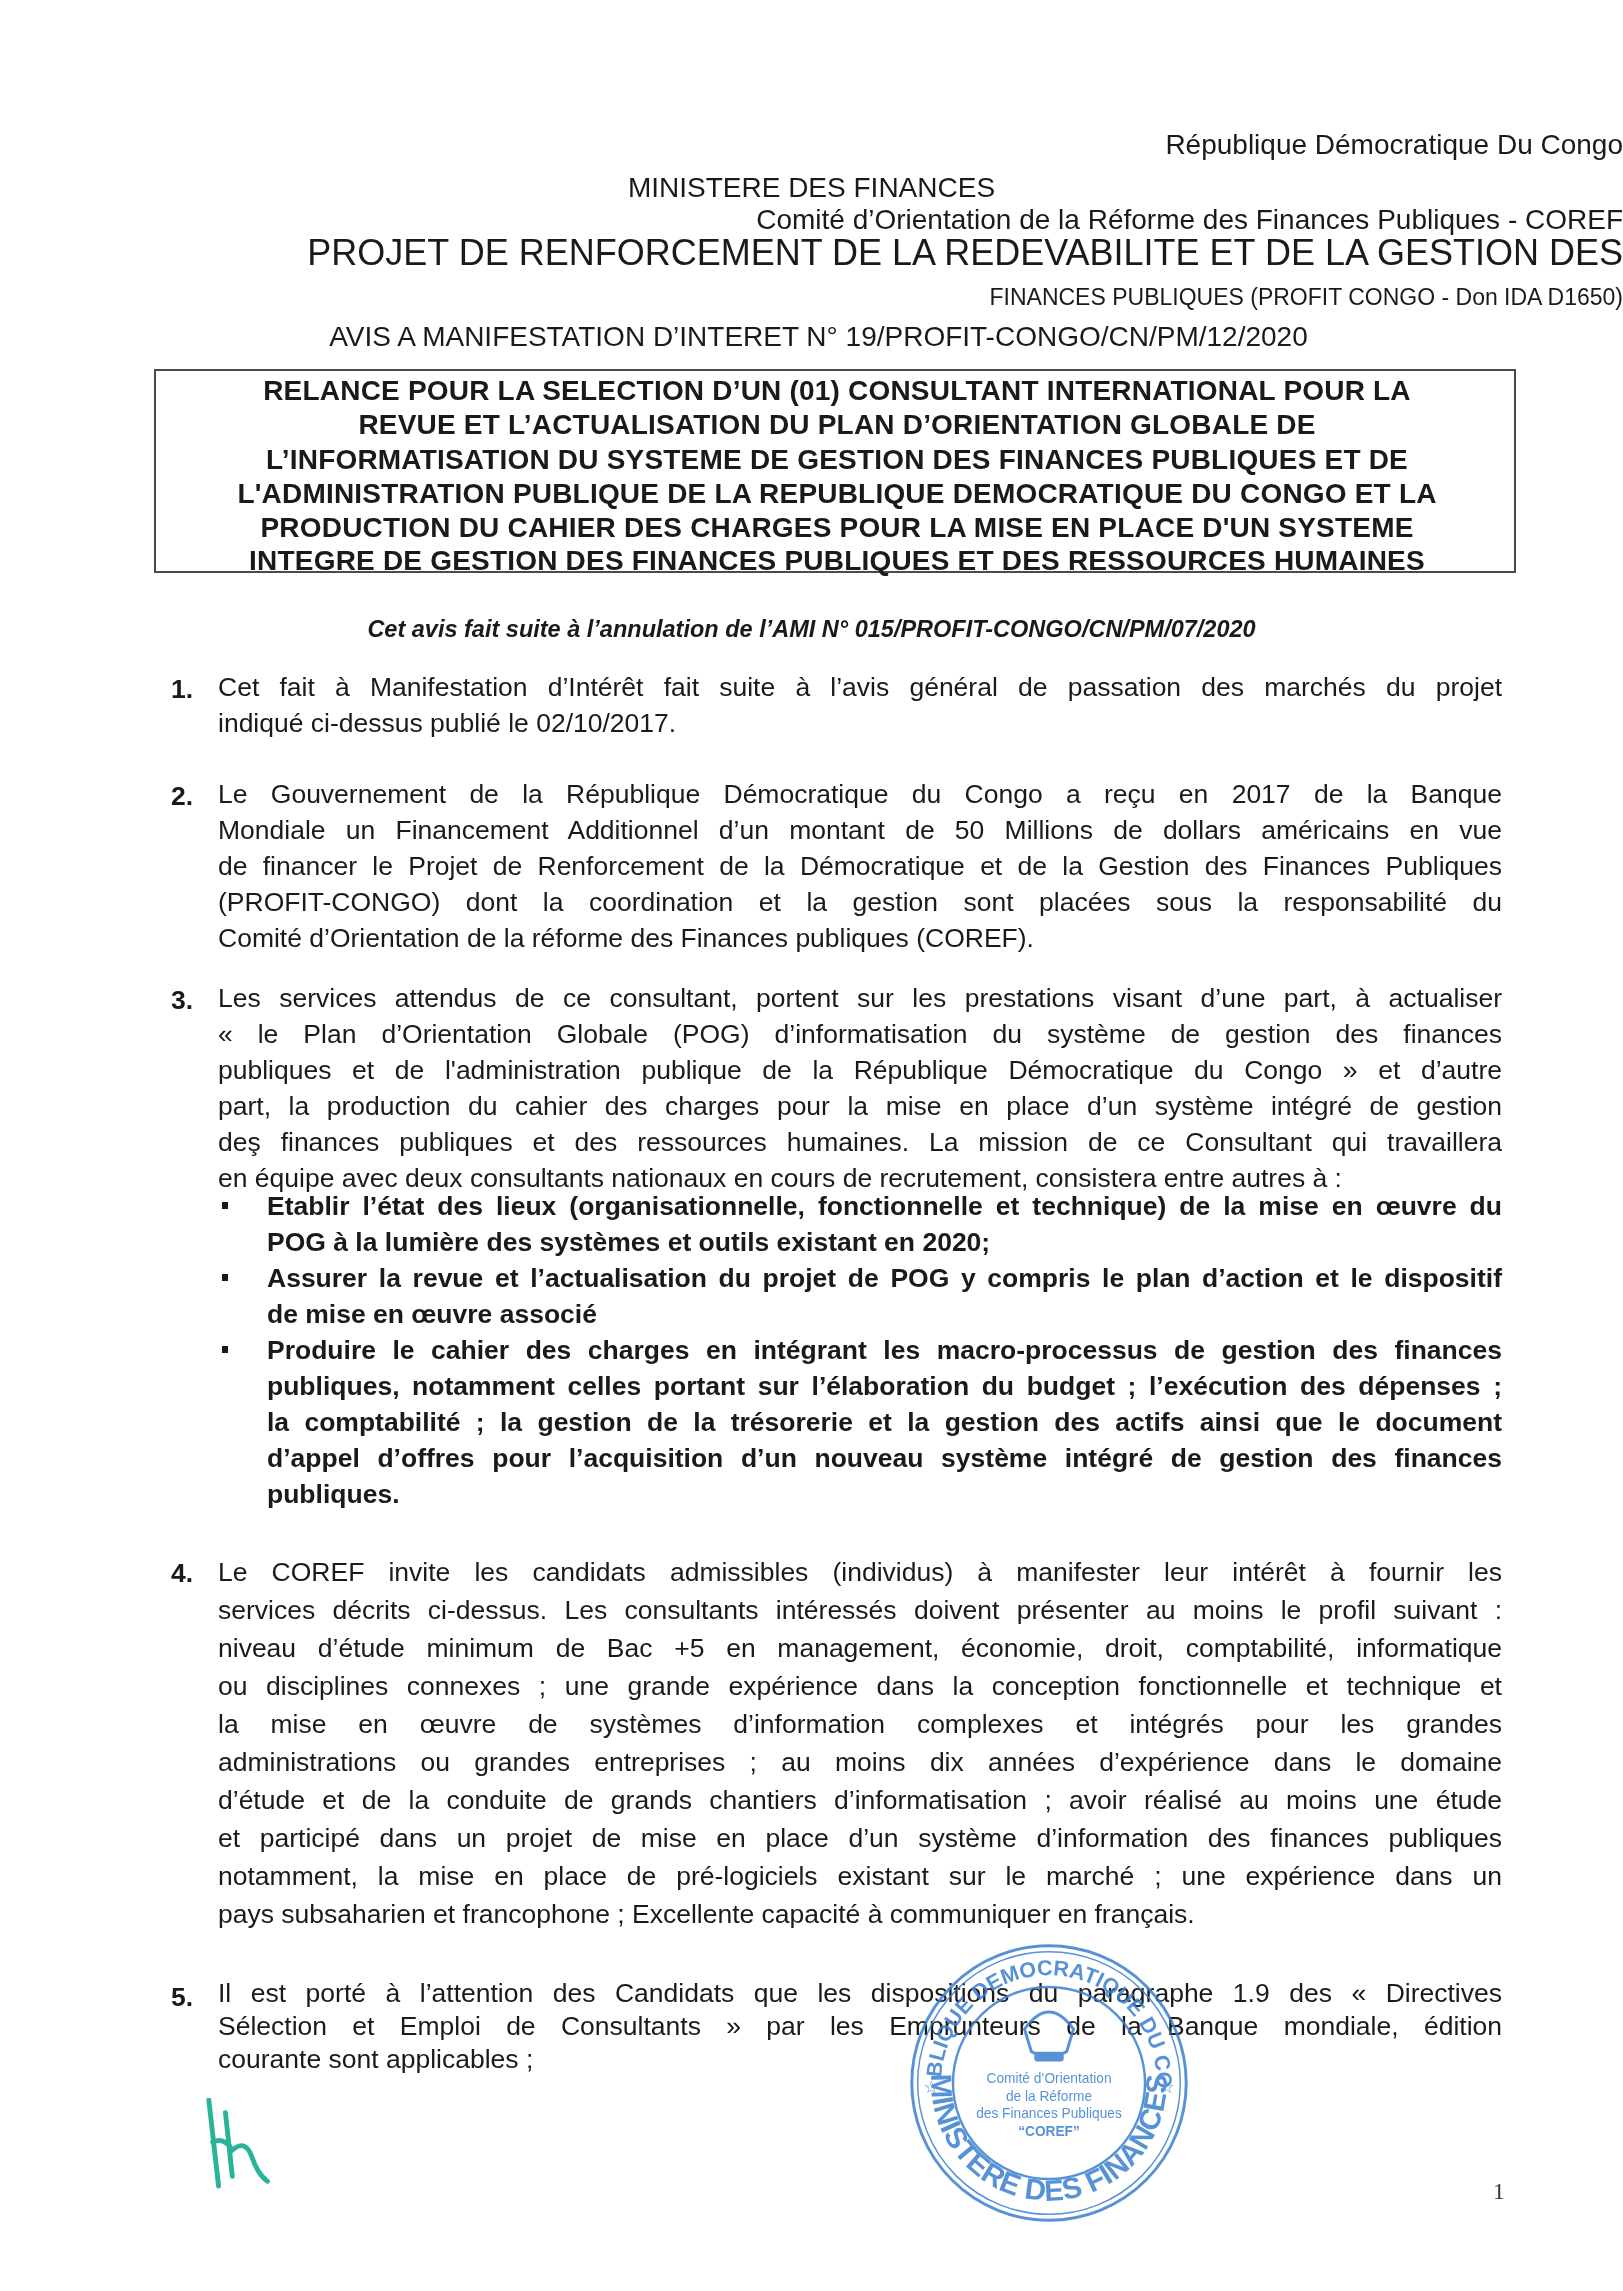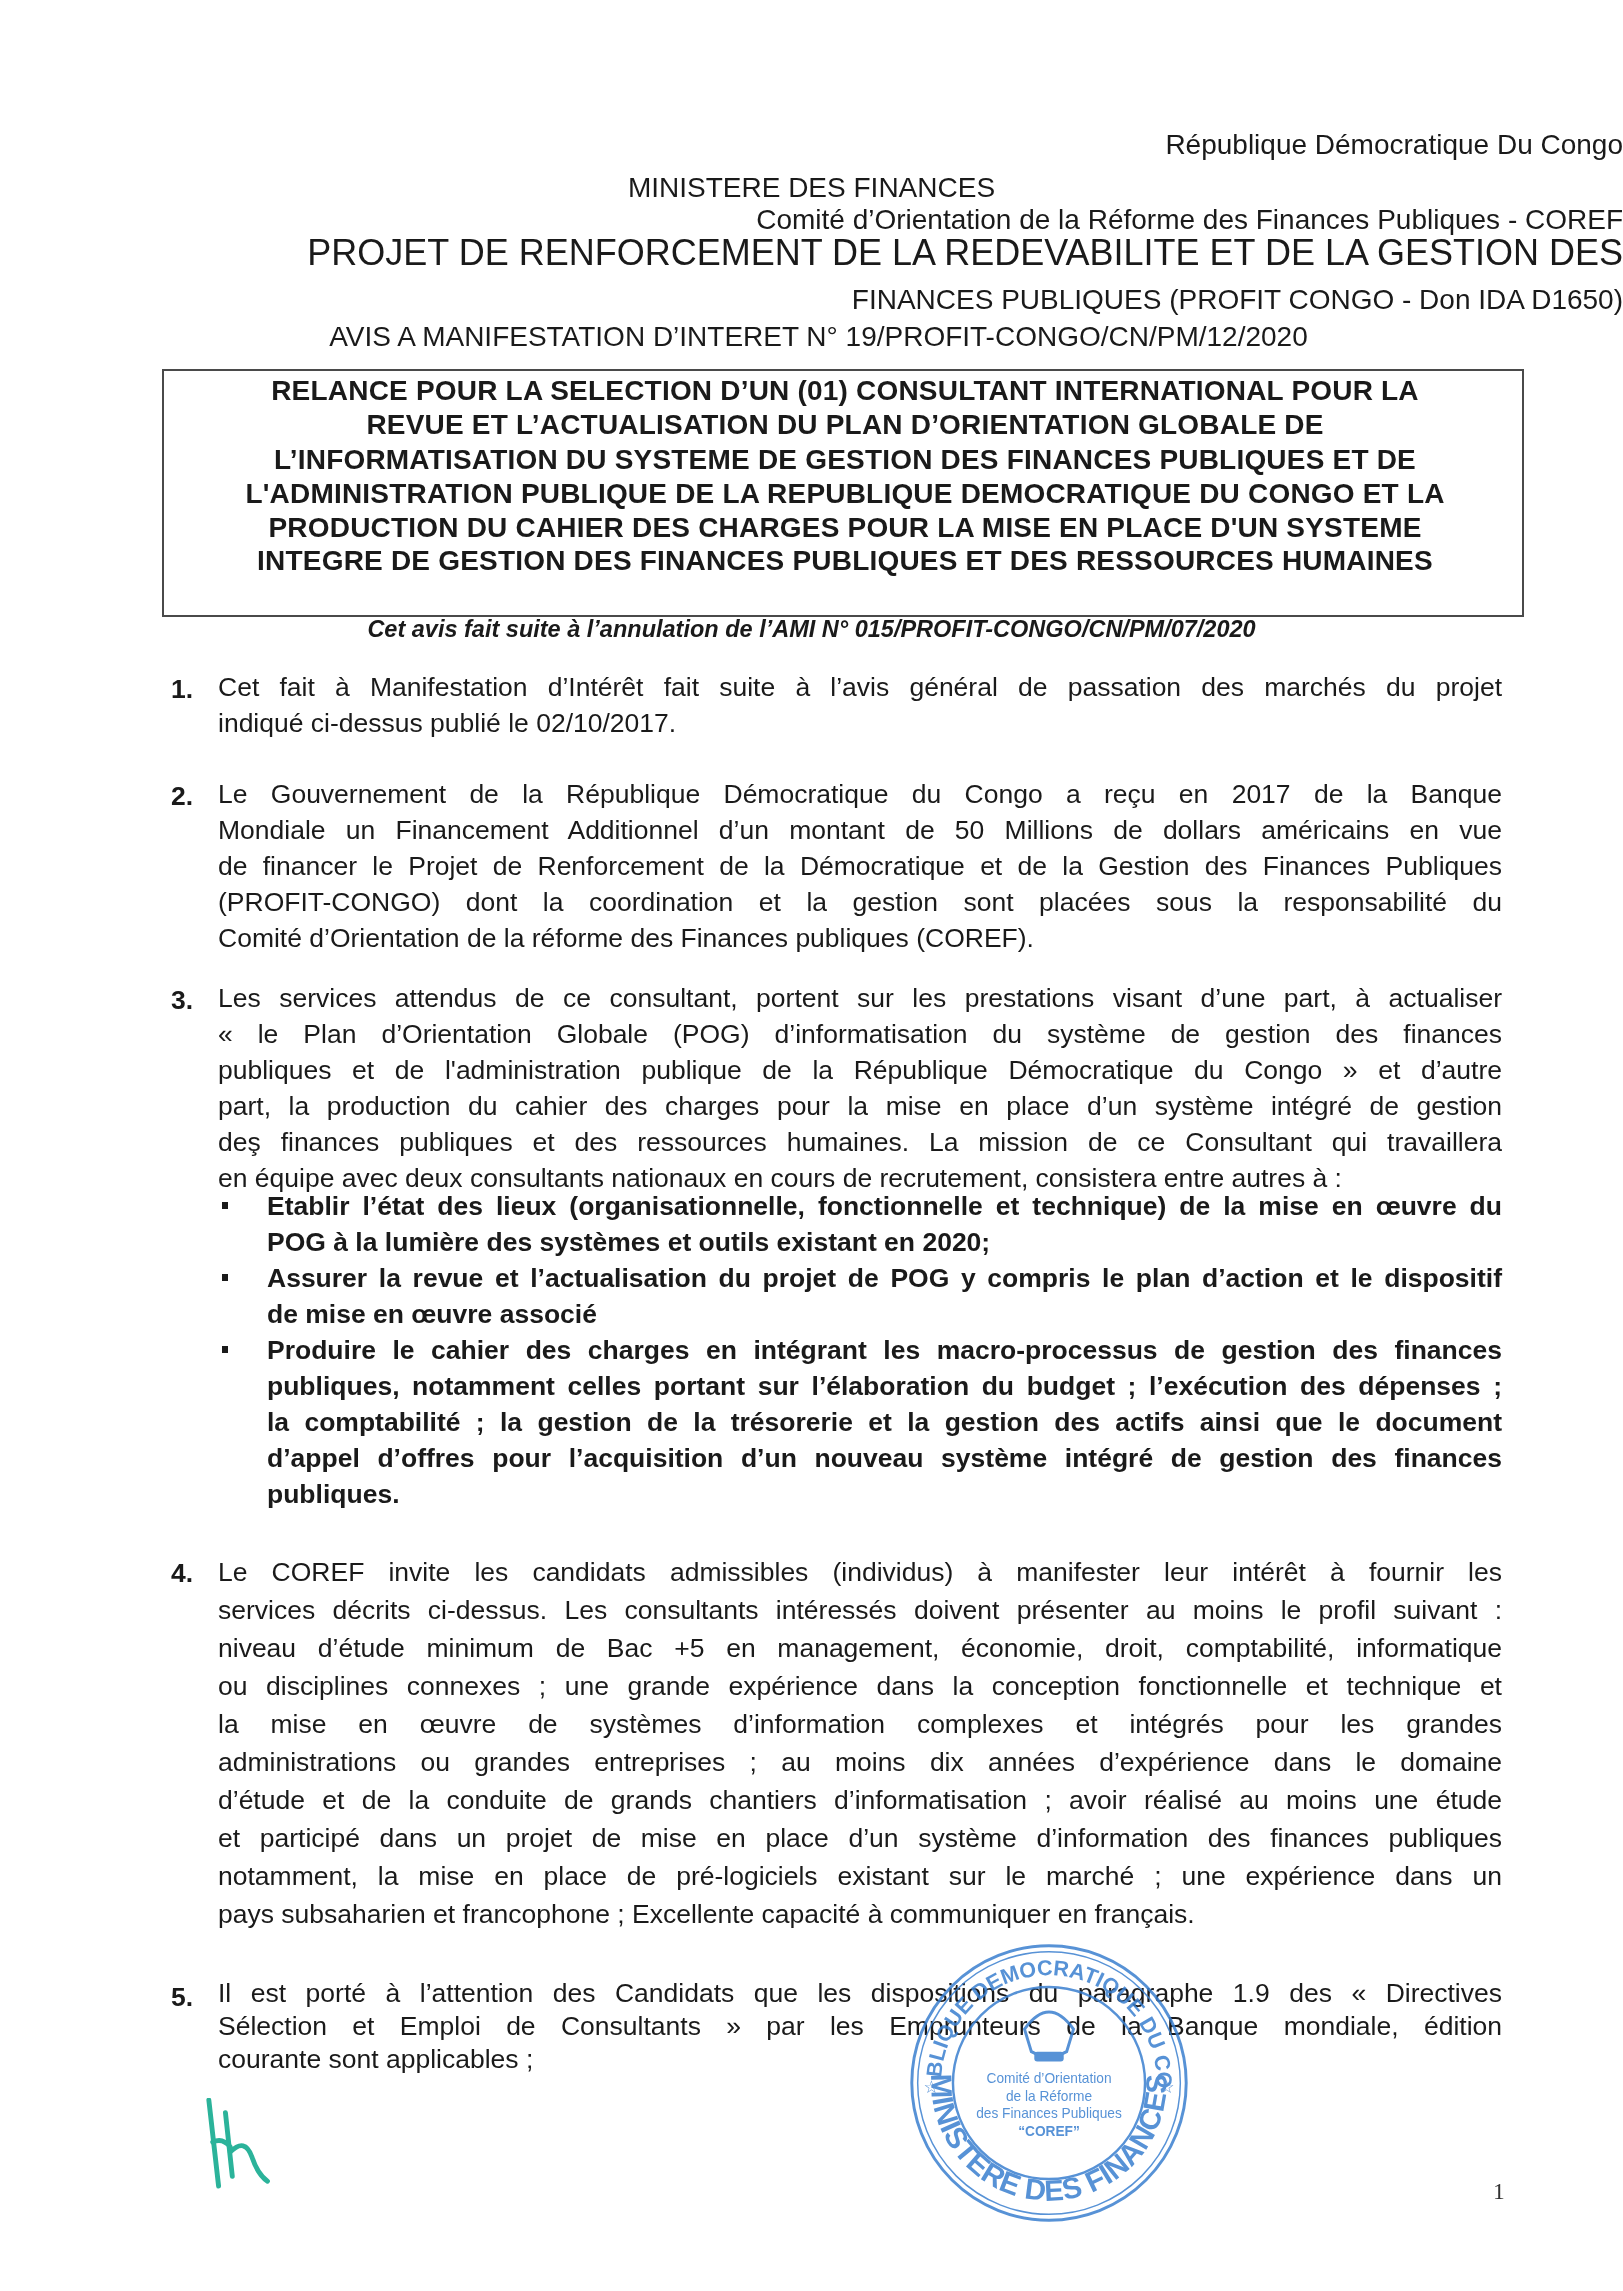--- a/index.html
+++ b/index.html
@@ -9,25 +9,25 @@
   }
   .page { position: absolute; left: 0; top: 0; width: 1623px; height: 2292px; }
 
   
   .hdr { position: absolute; left: 0; width: 1623px; text-align: center; white-space: nowrap; }
   .hdr.bold { font-weight: normal; text-align: right; }
   .h1 { top: 129px; font-size: 28px; }
   .h2 { top: 172px; font-size: 28px; }
   .h3 { top: 204px; font-size: 28px; }
   .h4 { top: 232px; font-size: 36px; }
-  .h5 { top: 284px; font-size: 28px; }
+  .h5 { top: 284px; font-size: 23px; }
   .h6 { top: 321px; font-size: 28px; margin-left: 7px; }
 
   .title-box {
-    position: absolute; left: 162px; top: 369px; width: 1362px; height: 248px;
+    position: absolute; left: 154px; top: 369px; width: 1362px; height: 204px;
     border: 2px solid #4a4a4a; box-sizing: border-box;
   }
   .title-line {
     position: absolute; left: 0; width: 1362px; text-align: center; white-space: nowrap;
     font-weight: bold; font-size: 28px; letter-spacing: 0.2px;
   }
 
   .subtitle {
     position: absolute; top: 616px; left: 0; width: 1623px; text-align: center;
     font-weight: bold; font-style: italic; font-size: 23.5px; white-space: nowrap;

